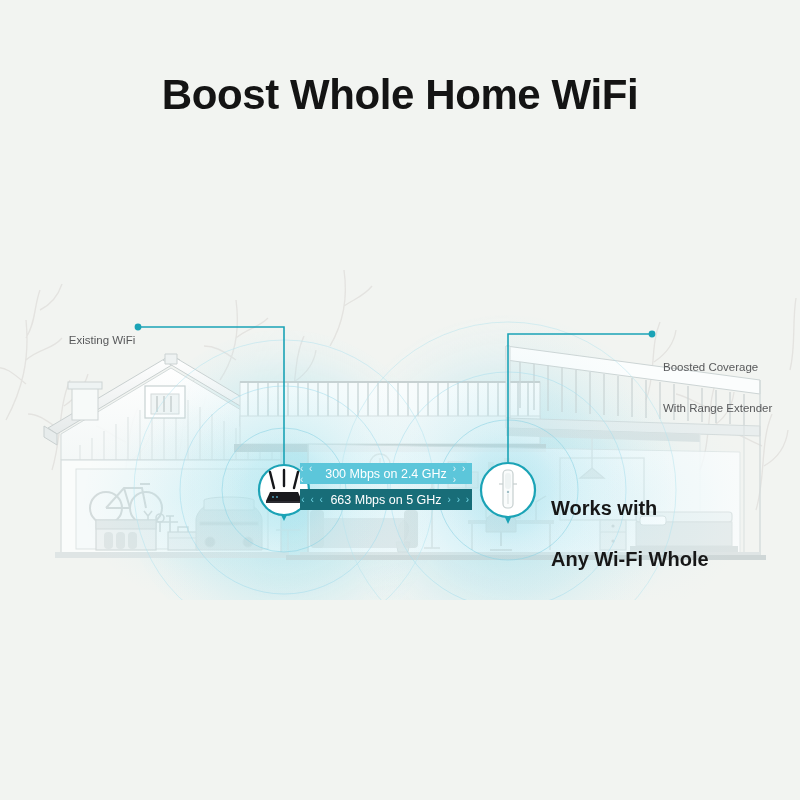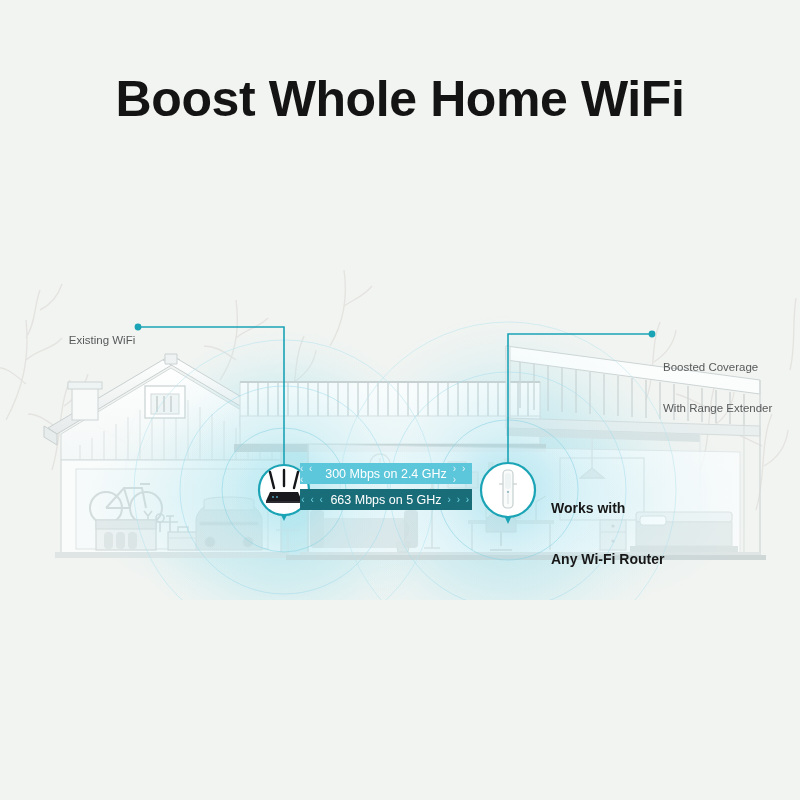--- a/index.html
+++ b/index.html
@@ -20,21 +20,21 @@
     height: 800px;
     background: #f2f4f1;
     overflow: hidden;
   }
   .page-title {
     position: absolute;
     left: 0;
     top: 74px;
     width: 800px;
     text-align: center;
-    font-size: 50px;
+    font-size: 42px;
     font-weight: bold;
     color: #141414;
     letter-spacing: -0.4px;
     line-height: 1;
   }
   .scene {
     position: absolute;
     left: 0;
     top: 170px;
     width: 800px;
@@ -58,21 +58,21 @@
   }
   #callout-boosted {
     left: 663px;
     top: 334px;
     text-align: left;
   }
   .works-label {
     position: absolute;
     left: 551px;
     top: 466px;
-    font-size: 14px;
+    font-size: 20px;
     font-weight: bold;
     color: #171717;
     line-height: 17px;
     white-space: pre;
   }
   
   .speedbar {
     position: absolute;
     display: flex;
     align-items: center;
@@ -474,21 +474,21 @@
     <div>Boosted Coverage</div>
     <div>With Range Extender</div>
   </div>
 
   <div class="callout" id="callout-existing">
     <span>Existing WiFi</span>
   </div>
 
   <div class="works-label">
     <div>Works with</div>
-    <div>Any Wi-Fi Router</div>
+    <div>Any Wi-Fi Whole</div>
   </div>
 
   <div class="speedbar" id="speedbar-24">
     <span class="chev left">‹ ‹ ‹</span>
     <span class="speed-text">300 Mbps on 2.4 GHz</span>
     <span class="chev right">› › ›</span>
   </div>
 
   <div class="speedbar" id="speedbar-5">
     <span class="chev left">‹ ‹ ‹</span>

